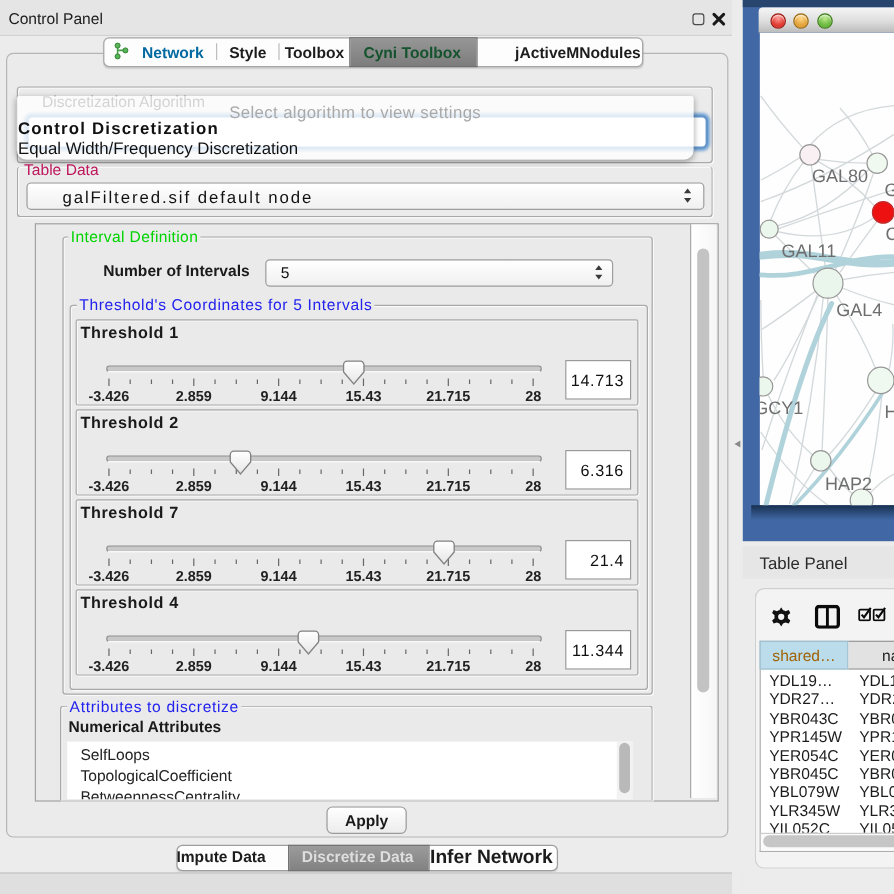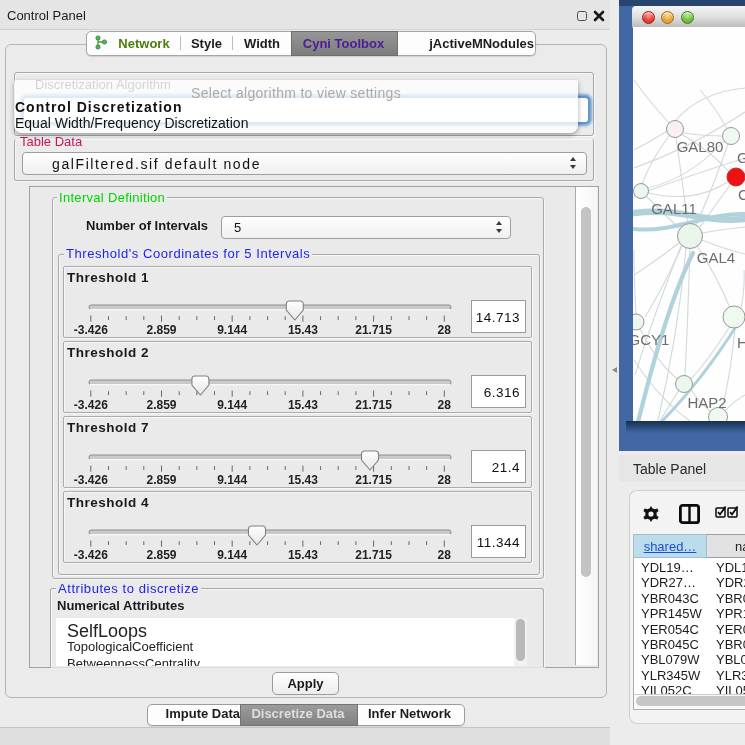--- a/index.html
+++ b/index.html
@@ -19,24 +19,24 @@
 <div class="abs" style="left:86px;top:31px;width:448px;height:23px;background:#fdfdfd;border:1px solid #a6a6a6;border-radius:5px;box-shadow:0 1px 1px rgba(0,0,0,0.12);"></div>
 <div class="abs" style="left:291px;top:31px;width:105px;height:23px;background:linear-gradient(#969696,#7d7d7d);border:1px solid #6f6f6f;"></div>
 <div class="abs" style="left:180px;top:36px;width:1px;height:14px;background:#bdbdbd;"></div>
 <div class="abs" style="left:232px;top:36px;width:1px;height:14px;background:#bdbdbd;"></div>
 <svg class="abs" style="left:93px;top:34px;" width="17" height="17" viewBox="0 0 17 17">
 <path d="M5 4 L5 13 M5 8 L11 8" stroke="#4aa04a" stroke-width="1.3" fill="none"></path>
 <circle cx="5" cy="4" r="2.1" fill="#57b457" stroke="#2f7d2f" stroke-width="0.8"></circle>
 <circle cx="5" cy="13" r="2.1" fill="#57b457" stroke="#2f7d2f" stroke-width="0.8"></circle>
 <circle cx="11.5" cy="8" r="2.1" fill="#57b457" stroke="#2f7d2f" stroke-width="0.8"></circle>
 </svg>
-<div class="abs" style="left:108px;top:35.5px;width:72px;text-align:center;font-size:13px;font-weight:bold;color:#4d7c0f;">Network</div>
+<div class="abs" style="left:108px;top:35.5px;width:72px;text-align:center;font-size:13px;font-weight:bold;color:#0369a1;">Network</div>
 <div class="abs" style="left:181px;top:35.5px;width:51px;text-align:center;font-size:13px;font-weight:bold;color:#1c1c1c;">Style</div>
-<div class="abs" style="left:233px;top:35.5px;width:58px;text-align:center;font-size:13px;font-weight:bold;color:#1c1c1c;">Width</div>
-<div class="abs" style="left:291px;top:35.5px;width:105px;text-align:center;font-size:13px;font-weight:bold;color:#4c1d95;">Cyni Toolbox</div>
+<div class="abs" style="left:233px;top:35.5px;width:58px;text-align:center;font-size:13px;font-weight:bold;color:#1c1c1c;">Toolbox</div>
+<div class="abs" style="left:291px;top:35.5px;width:105px;text-align:center;font-size:13px;font-weight:bold;color:#14532d;">Cyni Toolbox</div>
 <div class="abs" style="left:396px;top:35.5px;width:138px;text-align:right;font-size:13px;font-weight:bold;color:#1c1c1c;">jActiveMNodules</div>
 <div class="grp" style="left:14px;top:72px;width:578px;height:62px;"></div>
 <div class="abs" style="left:35px;top:77px;font-size:13px;color:#222;">Discretization Algorithm</div>
 <div class="abs" style="left:22px;top:96px;width:564px;height:24px;background:#fff;border:2px solid #6397cc;border-radius:5px;box-shadow:0 0 2.5px 1.5px rgba(87,145,205,0.8);"></div>
 <div class="abs" style="left:14px;top:80px;width:564px;height:53px;background:rgba(255,255,255,0.8);
  border-radius:2px 2px 8px 8px;box-shadow:0 2px 5px rgba(0,0,0,0.35);"></div>
 <div class="abs" style="left:14px;top:85px;width:564px;text-align:center;font-size:14px;letter-spacing:0.3px;color:#a9a9a9;">Select algorithm to view settings</div>
 <div class="abs" style="left:15px;top:99px;font-size:14px;font-weight:bold;letter-spacing:1px;color:#111;">Control Discretization</div>
 <div class="abs" style="left:15px;top:115px;font-size:14px;color:#111;">Equal Width/Frequency Discretization</div>
 <div class="grp" style="left:14px;top:139px;width:578px;height:41px;border-top:none;"></div>
@@ -228,33 +228,33 @@
     <text x="313.6" y="37" font-size="12" font-weight="bold" fill="#222" text-anchor="middle" font-family="Liberation Sans">21.715</text>
     <text x="384.3" y="37" font-size="12" font-weight="bold" fill="#222" text-anchor="middle" font-family="Liberation Sans">28</text>
     <path d="M 191.5 4 h 11 a3 3 0 0 1 3 3 v 6 L 197.0 23 L 188.5 13 v -6 a3 3 0 0 1 3 -3 z" fill="url(#thg)" stroke="#828282" stroke-width="1.1"></path>
 </svg>
 <div class="abs" style="left:471px;top:525px;width:53px;height:31px;background:#fff;border:1px solid #9a9a9a;"></div>
 <div class="abs" style="left:471px;top:534.5px;width:49px;text-align:right;font-size:13.5px;letter-spacing:0.5px;color:#111;">11.344</div>
 <div class="grp" style="left:50px;top:588px;width:492px;height:78px;border-bottom:none;border-radius:3px 3px 0 0;"></div>
 <div class="grplab" style="left:56px;top:581px;color:#2222ee;background:#eaeaea;letter-spacing:0.55px;">Attributes to discretize</div>
 <div class="abs" style="left:57px;top:598px;font-size:13px;font-weight:bold;color:#1a1a1a;">Numerical Attributes</div>
 <div class="abs" style="left:56px;top:618px;width:471px;height:48px;background:#fff;overflow:hidden;">
-<div class="abs" style="left:11px;top:3px;font-size:18px;color:#222;">SelfLoops</div>
+<div class="abs" style="left:11px;top:3px;font-size:13px;color:#222;">SelfLoops</div>
 <div class="abs" style="left:11px;top:20.5px;font-size:13px;color:#222;">TopologicalCoefficient</div>
 <div class="abs" style="left:11px;top:38px;font-size:13px;color:#222;">BetweennessCentrality</div>
 </div>
 <div class="abs" style="left:514px;top:618px;width:13px;height:48px;background:#f2f2f2;"></div>
 <div class="abs" style="left:516px;top:619px;width:9px;height:42px;background:#b9b9b9;border-radius:4.5px;"></div>
 <div class="abs" style="left:272px;top:672px;width:65px;height:21px;background:linear-gradient(#ffffff,#ececec);
  border:1px solid #9b9b9b;border-radius:5px;text-align:center;font-size:13px;font-weight:bold;color:#1a1a1a;line-height:21px;">Apply</div>
 <div class="abs" style="left:147px;top:704px;width:316px;height:20px;background:#fdfdfd;border:1px solid #9d9d9d;border-radius:5px;box-shadow:0 1px 1px rgba(0,0,0,0.1);"></div>
 <div class="abs" style="left:240px;top:704px;width:116px;height:20px;background:linear-gradient(#9b9b9b,#828282);border:1px solid #747474;"></div>
-<div class="abs" style="left:147px;top:706px;width:93px;text-align:right;font-size:13px;font-weight:bold;color:#1c1c1c;">Impute Data</div>
+<div class="abs" style="left:147px;top:706px;width:93px;text-align:left;font-size:13px;font-weight:bold;color:#1c1c1c;">Impute Data</div>
 <div class="abs" style="left:240px;top:706px;width:116px;text-align:center;font-size:13px;font-weight:bold;color:#dedede;">Discretize Data</div>
-<div class="abs" style="left:356px;top:706px;width:107px;text-align:center;font-size:13px;font-weight:bold;color:#1c1c1c;">Infer Network</div>
+<div class="abs" style="left:356px;top:706px;width:107px;text-align:center;font-size:16px;font-weight:bold;color:#1c1c1c;">Infer Network</div>
 <div class="abs" style="left:0;top:727px;width:619px;height:18px;background:#dfdfdf;border-top:1px solid #c4c4c4;"></div>
 <div class="abs" style="left:610px;top:0;width:9px;height:745px;background:#ececec;"></div>
 <svg class="abs" style="left:611px;top:366px;" width="7" height="8" viewBox="0 0 7 8">
     <path d="M1 4 L6 1 L6 7 Z" fill="#8b8b8b"></path>
   </svg>
 <div class="abs" style="left:619px;top:0;width:126px;height:451px;background:#4168a5;"></div>
 <div class="abs" style="left:619px;top:0;width:126px;height:6px;background:#27456d;"></div>
 <div class="abs" style="left:626px;top:421px;width:119px;height:12px;background:linear-gradient(#17304f,#34568a 70%,#3f65a1);"></div>
 <div class="abs" style="left:632px;top:6px;width:113px;height:21px;background:linear-gradient(#f6f6f6 0%,#dedede 55%,#bcbcbc 100%);
  border-bottom:1px solid #8a8a8a;border-radius:4px 0 0 0;"></div>
@@ -331,21 +331,21 @@
     <rect x="1" y="3" width="9" height="9" rx="1" fill="none" stroke="#0a0a0a" stroke-width="1.5"></rect>
     <path d="M3 7.2 L5 9.4 L10.6 1.6" fill="none" stroke="#0a0a0a" stroke-width="1.8"></path>
   </svg>
 <svg class="abs" style="left:726.5px;top:505px;" width="12" height="13" viewBox="0 0 12 13">
     <rect x="1" y="3" width="9" height="9" rx="1" fill="none" stroke="#0a0a0a" stroke-width="1.5"></rect>
     <path d="M3 7.2 L5 9.4 L10.6 1.6" fill="none" stroke="#0a0a0a" stroke-width="1.8"></path>
   </svg>
 <div class="abs" style="left:633px;top:534px;width:112px;height:174px;background:#fff;border:1px solid #adadad;border-right:none;"></div>
 <div class="abs" style="left:633px;top:534px;width:74px;height:24px;background:#bbddeb;border:1px solid #a3bfcb;box-sizing:border-box;"></div>
 <div class="abs" style="left:707px;top:534px;width:38px;height:24px;background:#e2e2e2;border-top:1px solid #9d9d9d;border-bottom:1px solid #9d9d9d;box-sizing:border-box;"></div>
-<div class="abs" style="left:633px;top:539px;width:74px;text-align:center;font-size:13px;color:#1d4ed8;text-decoration:underline;">shared…</div>
+<div class="abs" style="left:633px;top:539px;width:74px;text-align:center;font-size:13px;color:#a16207;">shared…</div>
 <div class="abs" style="left:735px;top:539px;font-size:13px;color:#222;">name</div>
 <div class="abs" style="left:641px;top:560.0px;font-size:13px;color:#1c1c1c;">YDL19…</div>
 <div class="abs" style="left:716px;top:560.0px;font-size:13px;color:#1c1c1c;">YDL194W</div>
 <div class="abs" style="left:641px;top:575.4px;font-size:13px;color:#1c1c1c;">YDR27…</div>
 <div class="abs" style="left:716px;top:575.4px;font-size:13px;color:#1c1c1c;">YDR277C</div>
 <div class="abs" style="left:641px;top:590.8px;font-size:13px;color:#1c1c1c;">YBR043C</div>
 <div class="abs" style="left:716px;top:590.8px;font-size:13px;color:#1c1c1c;">YBR043C</div>
 <div class="abs" style="left:641px;top:606.2px;font-size:13px;color:#1c1c1c;">YPR145W</div>
 <div class="abs" style="left:716px;top:606.2px;font-size:13px;color:#1c1c1c;">YPR145W</div>
 <div class="abs" style="left:641px;top:621.6px;font-size:13px;color:#1c1c1c;">YER054C</div>

